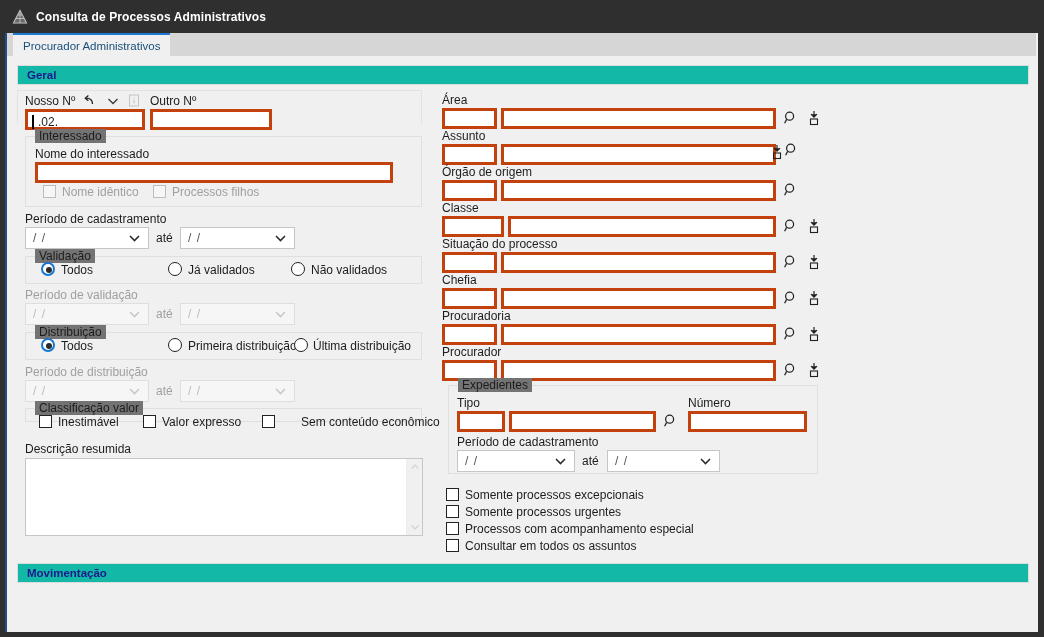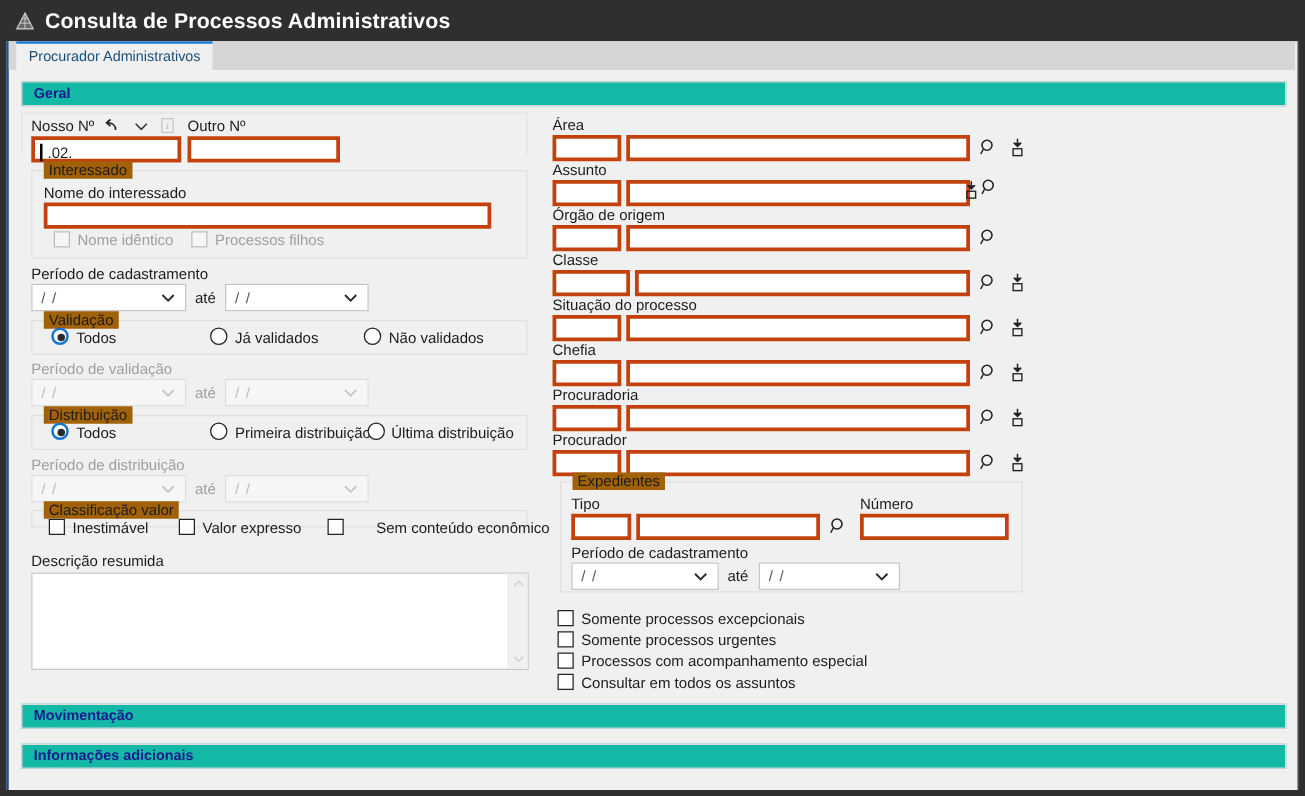--- a/index.html
+++ b/index.html
@@ -25,21 +25,21 @@
     background: #2f2f2f;
     display: flex; align-items: center;
   }
   #titlebar .tb-icon {
     margin-left: 11px; margin-right: 8px;
     width: 17px; height: 17px;
     display: flex; align-items: center; justify-content: center;
   }
   #titlebar .tb-title {
     color: #ffffff;
-    font-size: 17px;
+    font-size: 12px;
     font-weight: bold;
     letter-spacing: .1px;
   }
 
   
   #client {
     position: absolute;
     left: 5px; top: 33px;
     width: 1034px; height: 599px;
     background: #f0f0f0;
@@ -132,21 +132,21 @@
   .datebox.dis .dval { color: #bdbdbd; }
 
   
   .group {
     position: absolute;
     border: 1px solid #dfdfdf;
   }
   .group > .gtitle {
     position: absolute;
     top: -8px; left: 9px;
-    background: #a16207;
+    background: #737373;
     padding: 0 4px;
     font-size: 12px;
     color: #1c1c1c;
   }
 
   
   .cb {
     position: absolute;
     width: 13px; height: 13px;
     border: 1.6px solid #222;
@@ -577,18 +577,15 @@
         <div class="lbl" style="left:448px; top:449px;">Consultar em todos os assuntos</div>
       </div>
     </div>
 
     <div style="position:absolute; left:10px; top:548px; width:1012px; height:1px; background:#e0e0e0;"></div>
 
     <div class="accordion" style="top:530px;">
       <span class="acc-label">Movimentação</span>
     </div>
 
-    <div class="accordion" style="top:562px;">
-      <span class="acc-label">Informações adicionais</span>
-    </div>
 
   </div>
 </div>
 
 </body></html>

